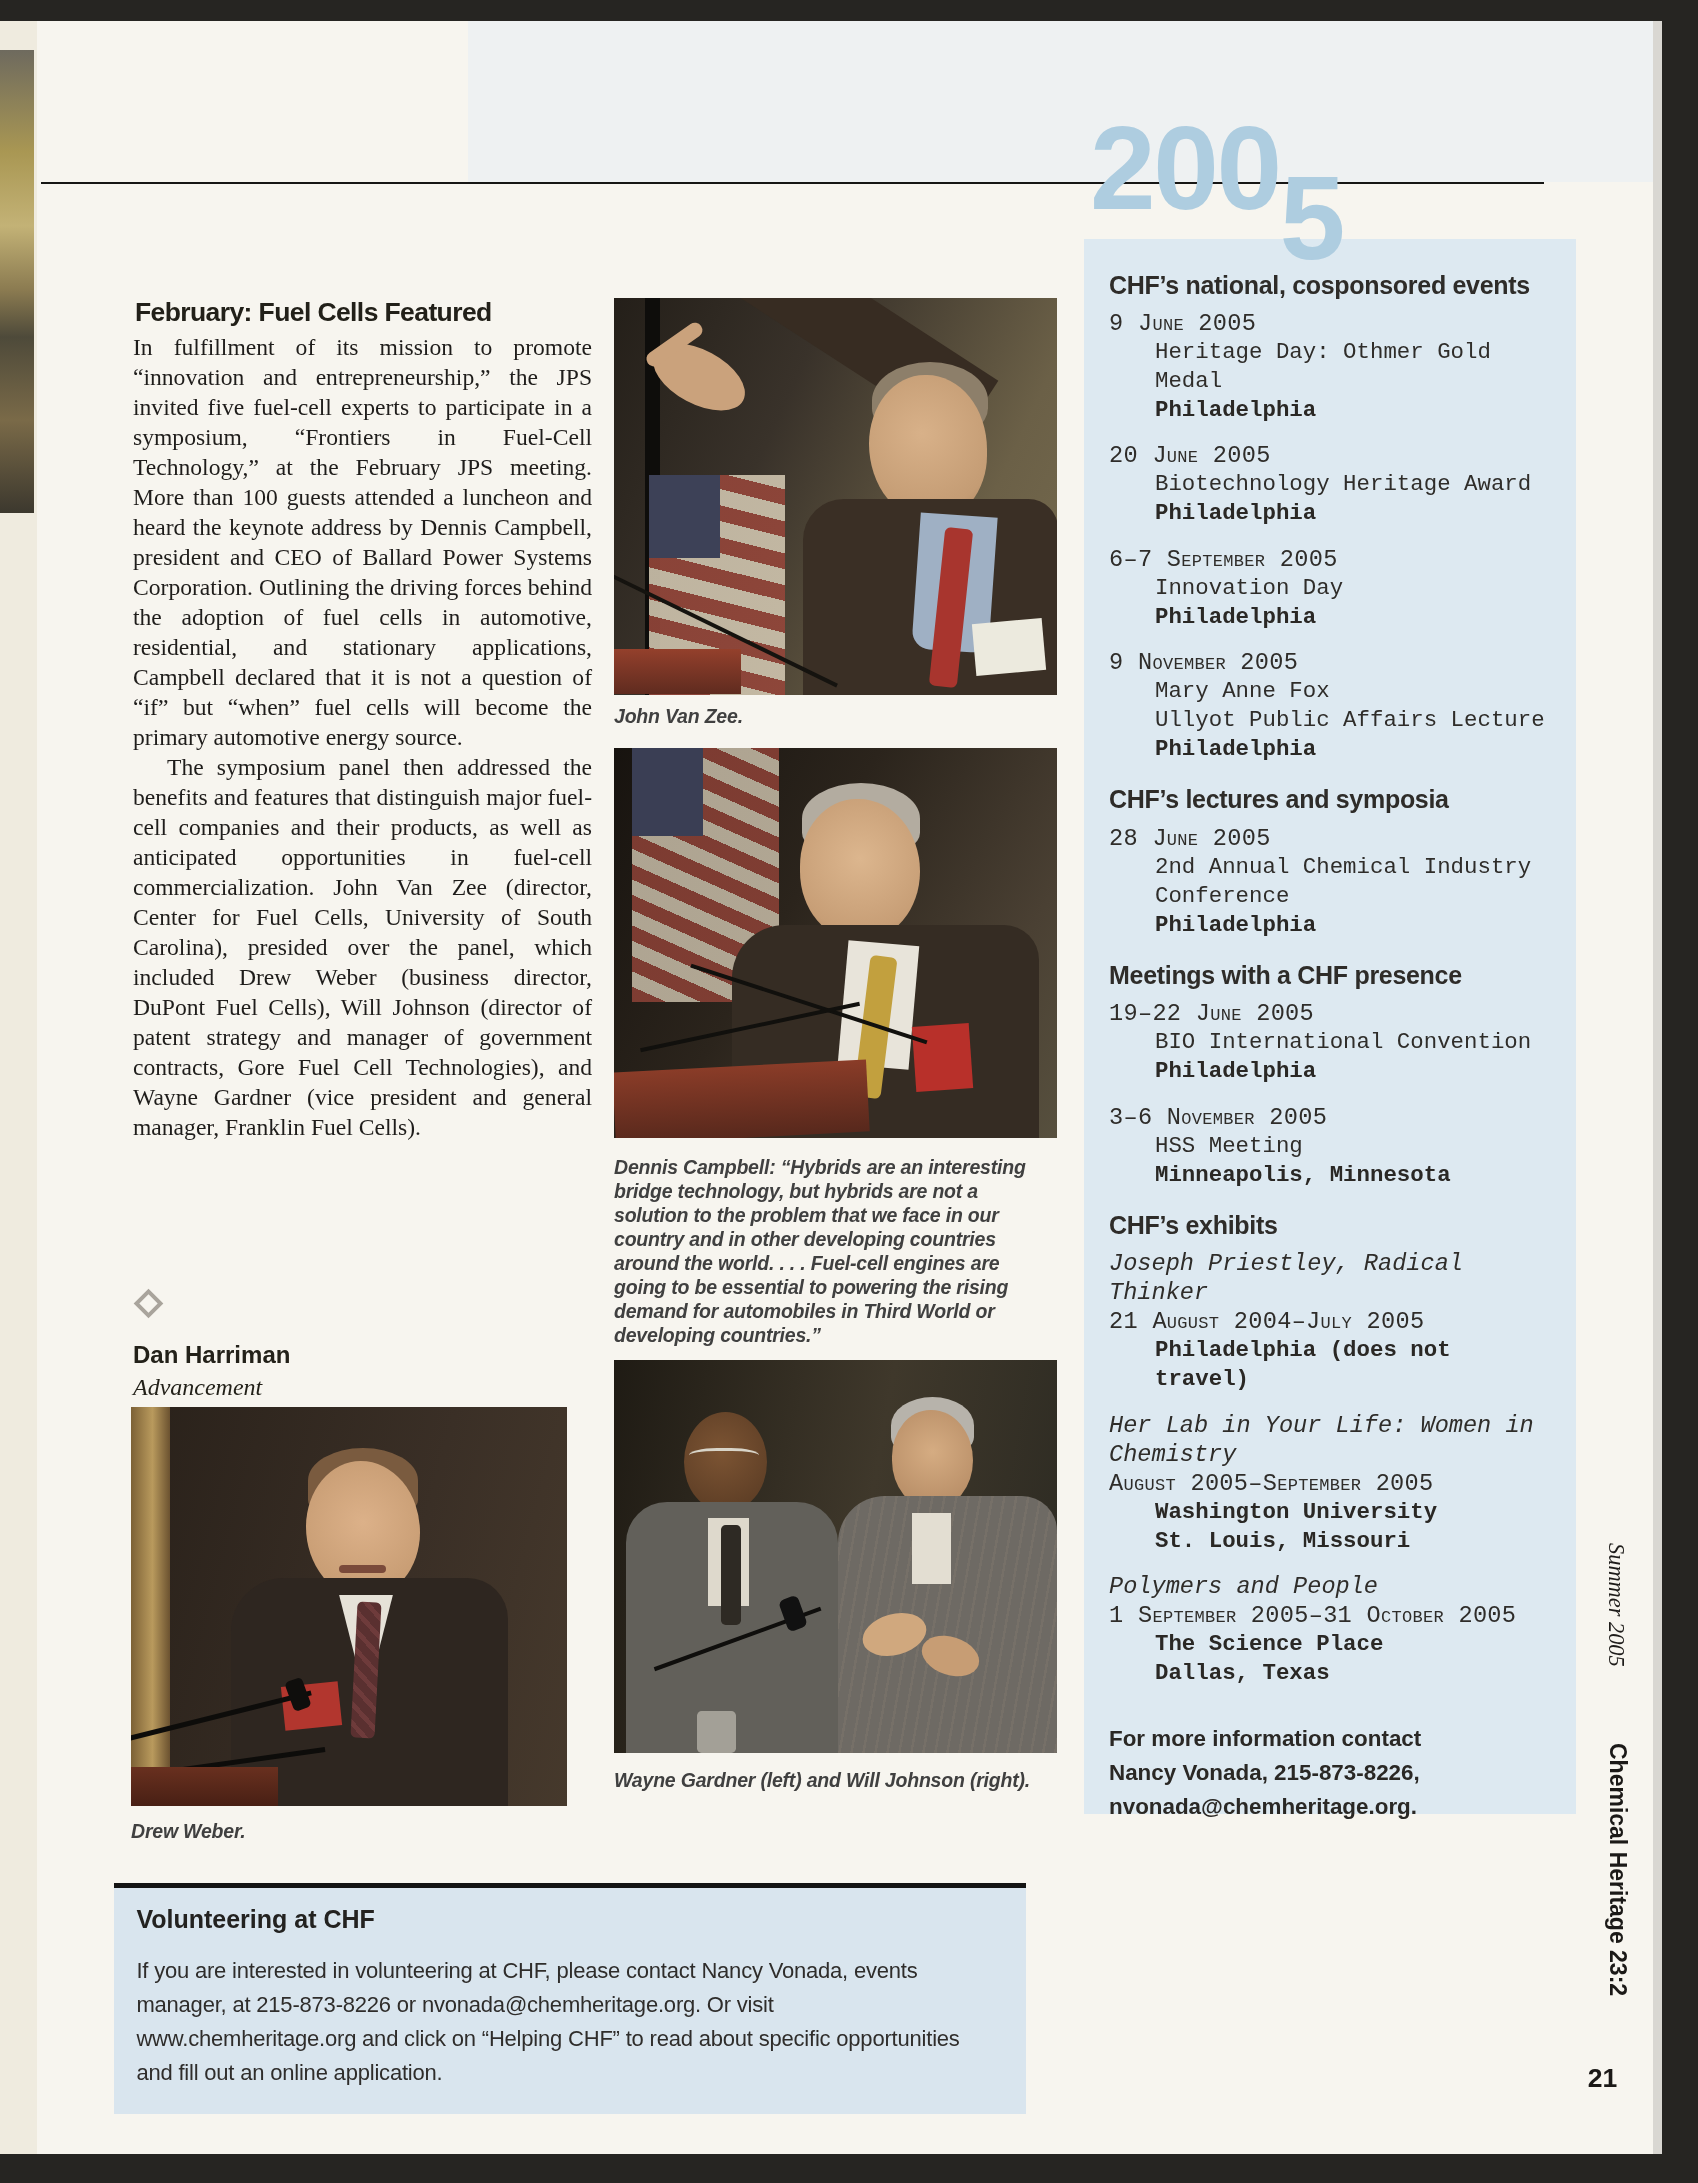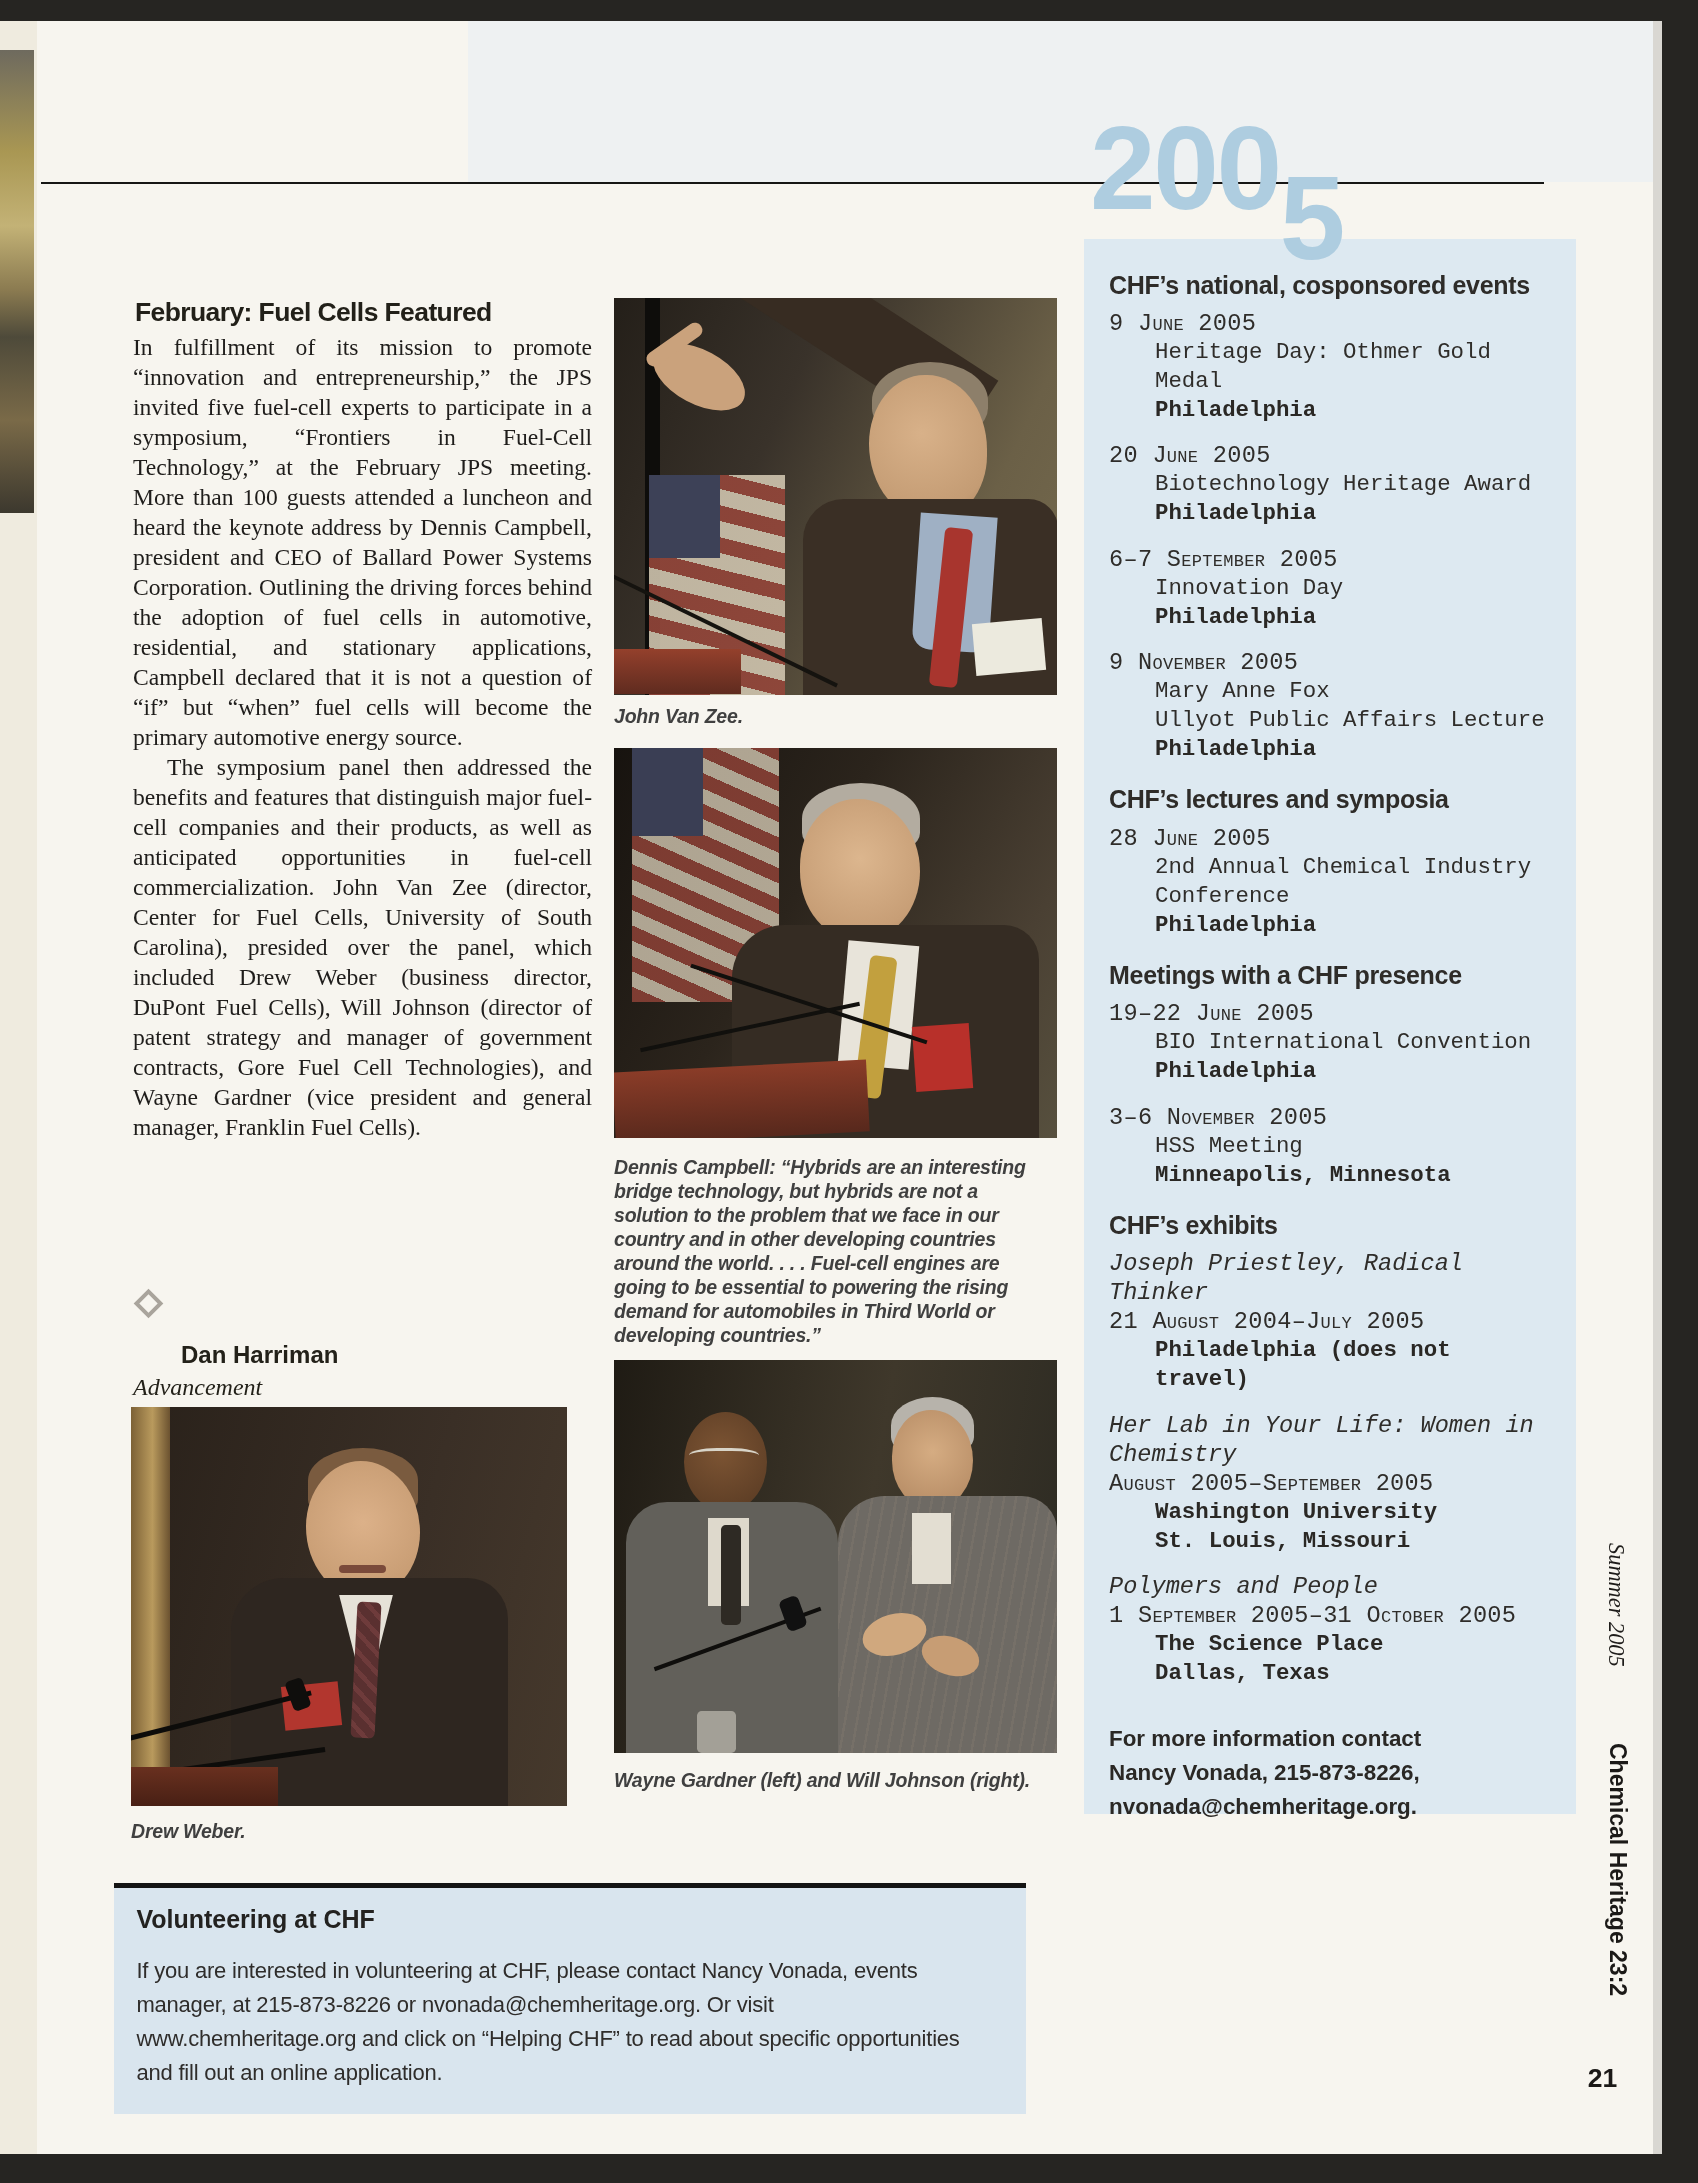--- a/index.html
+++ b/index.html
@@ -32,21 +32,21 @@
   .cal-extitle{font-style:italic;font-size:23.6px;}
   #cal-contact{margin-top:34px;font-weight:bold;font-size:22.4px;line-height:34px;color:#2a2825;}
   
   #article-title{left:98px;top:276px;font-size:26.5px;font-weight:bold;letter-spacing:-0.6px;color:#222019;}
   #article-body{left:96px;top:311px;width:459px;font-family:"Liberation Serif",serif;
      font-size:23.6px;line-height:30px;color:#1f1d1b;text-align:justify;}
   #article-body p{margin:0;}
   #article-body p + p{text-indent:34px;}
   #end-ornament{left:101px;top:1272px;width:13px;height:13px;border:4.1px solid #a9a49c;
      transform:rotate(45deg);background:#f7f5ef;}
-  #byline-name{left:96px;top:1320px;font-size:24px;font-weight:bold;color:#232119;margin-left:48px;}
+  #byline-name{left:96px;top:1320px;font-size:24px;font-weight:bold;color:#232119;}
   #byline-role{left:96px;top:1353px;font-family:"Liberation Serif",serif;font-style:italic;
      font-size:24px;color:#232119;}
   
   .photo{position:absolute;overflow:hidden;background:#1c1712;}
   .caption{position:absolute;font-style:italic;font-weight:bold;font-size:19.5px;color:#404040;
      letter-spacing:-0.2px;}
   #caption-campbell{width:441px;line-height:24px;text-align:left;}
   
   .pi{position:absolute;}
   

